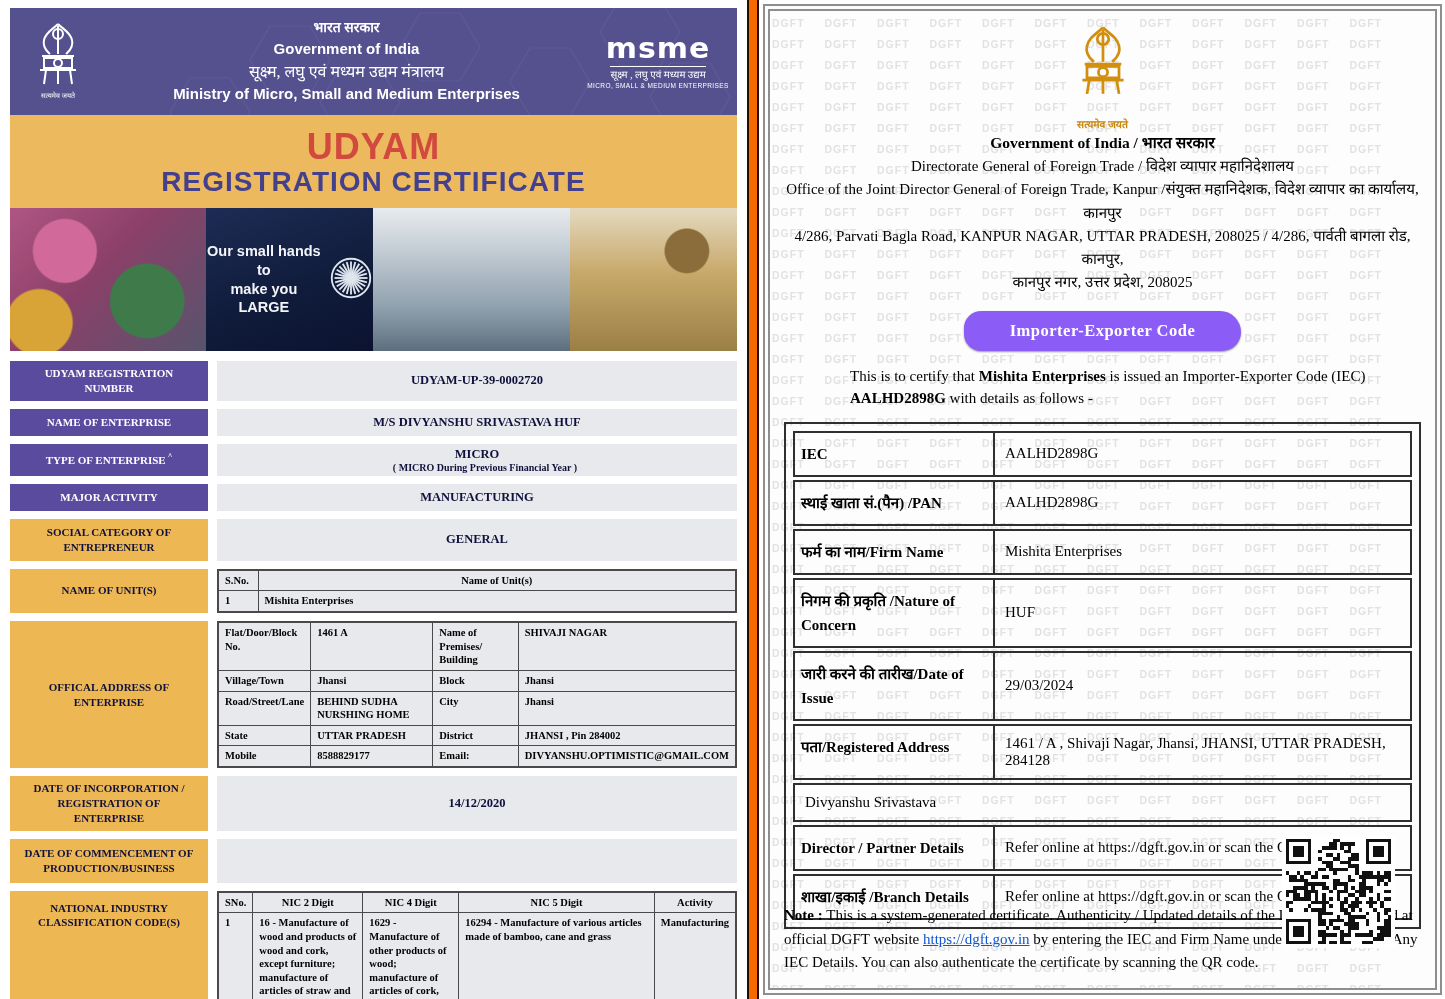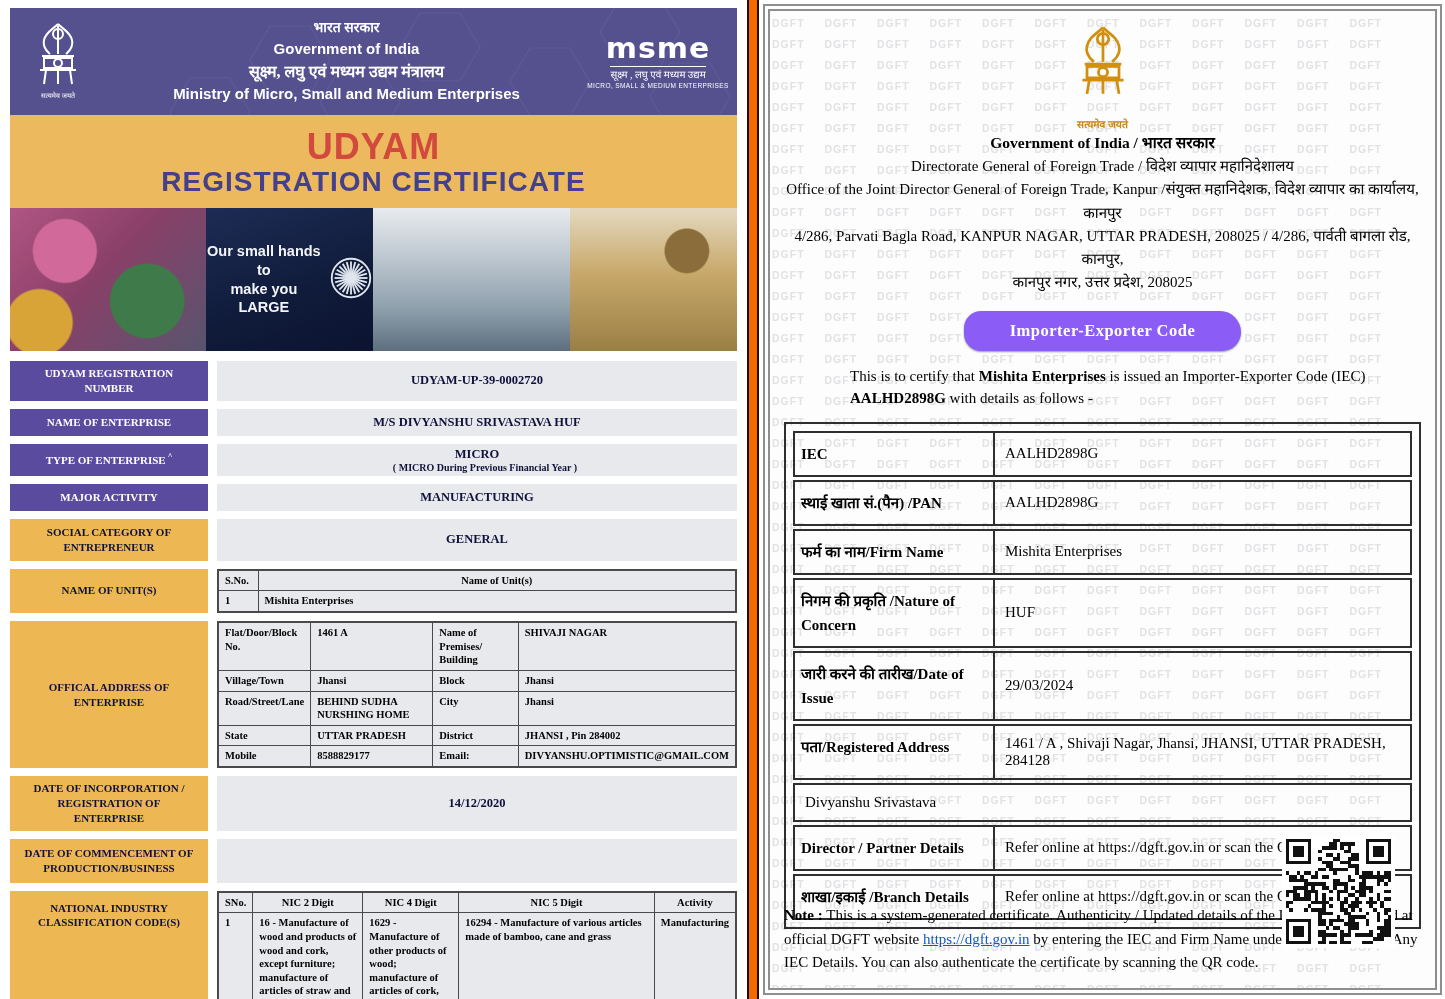--- a/index.html
+++ b/index.html
@@ -9,21 +9,21 @@
 
   
   .left-doc { position:absolute; left:0; top:0; width:745px; height:999px; background:#fff; padding:8px 8px 0 10px; }
 
   .udyam-header { position:relative; height:107px; background:#55508e; display:flex; align-items:center; overflow:hidden; }
   .hex-pattern { position:absolute; inset:0; opacity:.5; }
   .emblem-box { width:96px; display:flex; justify-content:center; align-items:center; z-index:1; }
   .hdr-center { flex:1; text-align:center; color:#fff; z-index:1; line-height:1.45; }
   .hdr-hi1 { font-size:14px; font-weight:bold; }
   .hdr-en1 { font-size:15px; font-weight:bold; font-family:"Liberation Sans",sans-serif; }
-  .hdr-hi2 { font-size:16px; font-weight:bold; }
+  .hdr-hi2 { font-size:16px; font-weight:normal; }
   .hdr-en2 { font-size:15px; font-weight:bold; font-family:"Liberation Sans",sans-serif; }
   .msme-box { width:150px; text-align:center; color:#fff; z-index:1; padding-right:8px; }
   .msme-word { font-family:"DejaVu Sans",sans-serif; font-weight:bold; font-size:30px; letter-spacing:1px; line-height:1;
                transform:scaleY(.92); }
   .msme-hi { font-size:10px; margin-top:0; border-top:1px solid #fff; padding-top:0; display:inline-block; }
   .msme-en { font-size:6.5px; font-family:"Liberation Sans",sans-serif; letter-spacing:.4px; }
 
   .gold-band { height:93px; background:#ecb95e; text-align:center; padding-top:13px; }
   .t-udyam { color:#d14a3d; font-family:"Liberation Sans",sans-serif; font-weight:bold; font-size:36px; line-height:1.05; letter-spacing:1px; }
   .t-cert  { color:#45408c; font-family:"Liberation Sans",sans-serif; font-weight:bold; font-size:28px; letter-spacing:1px; }

